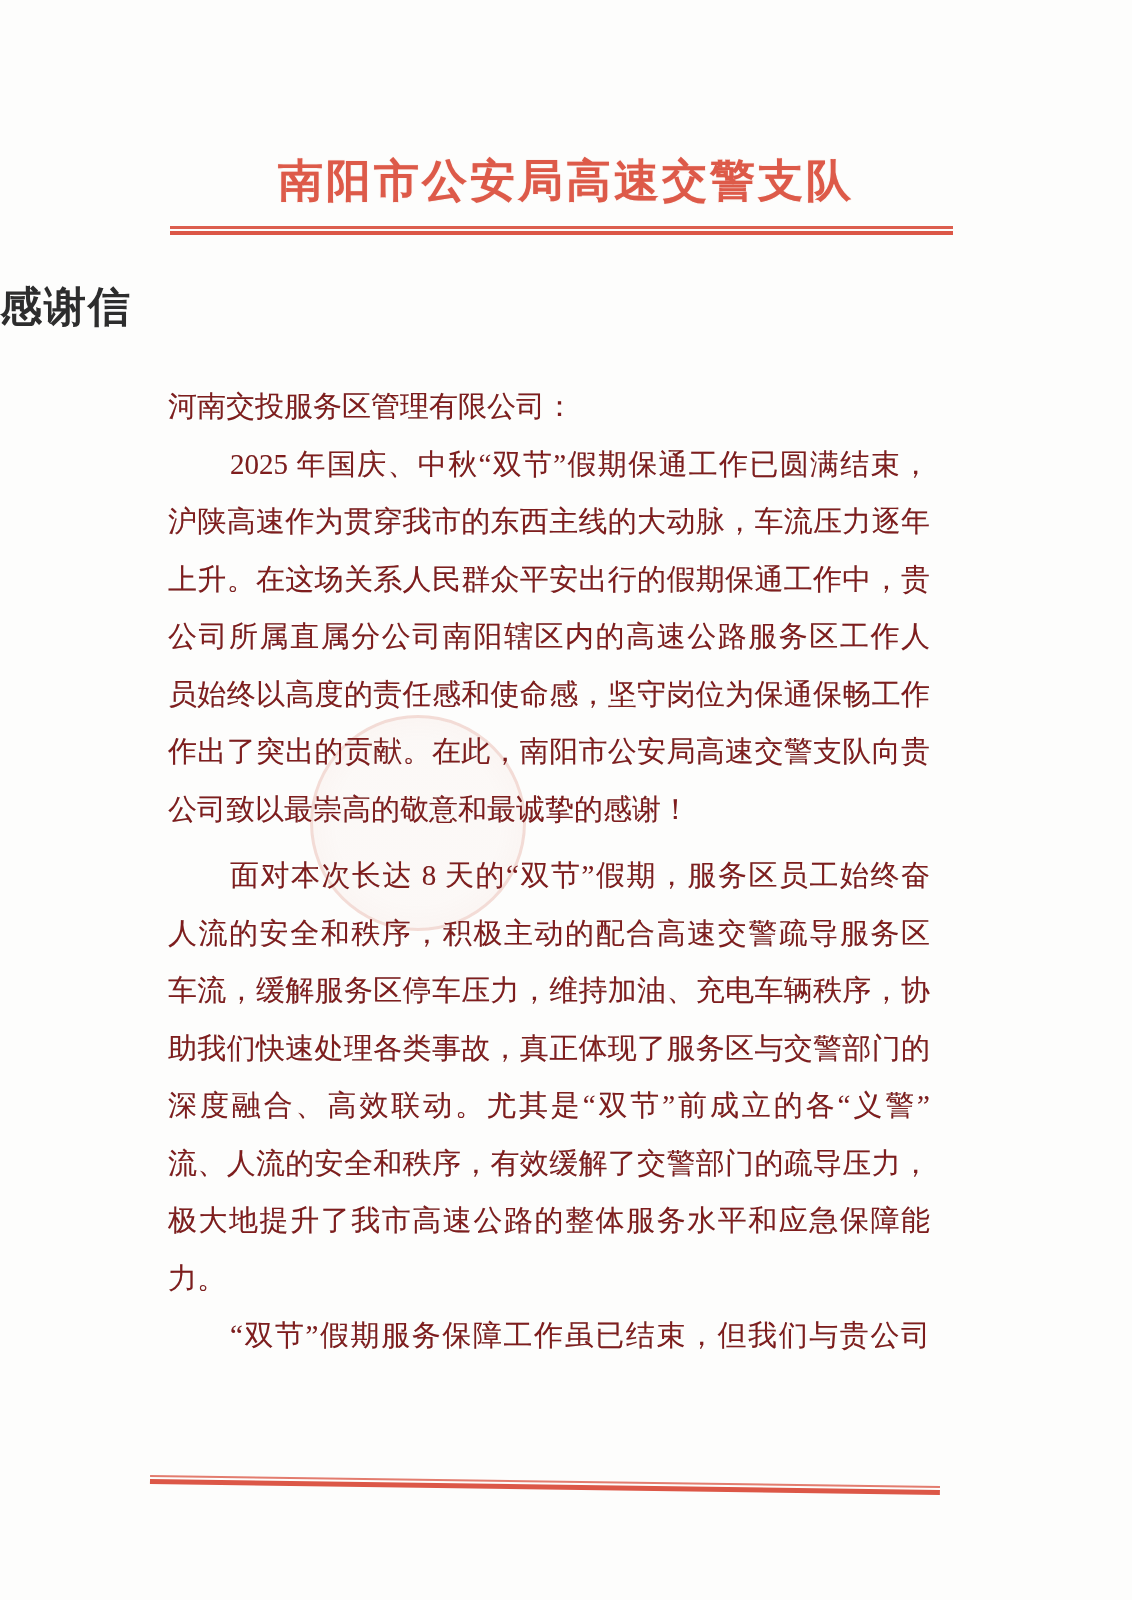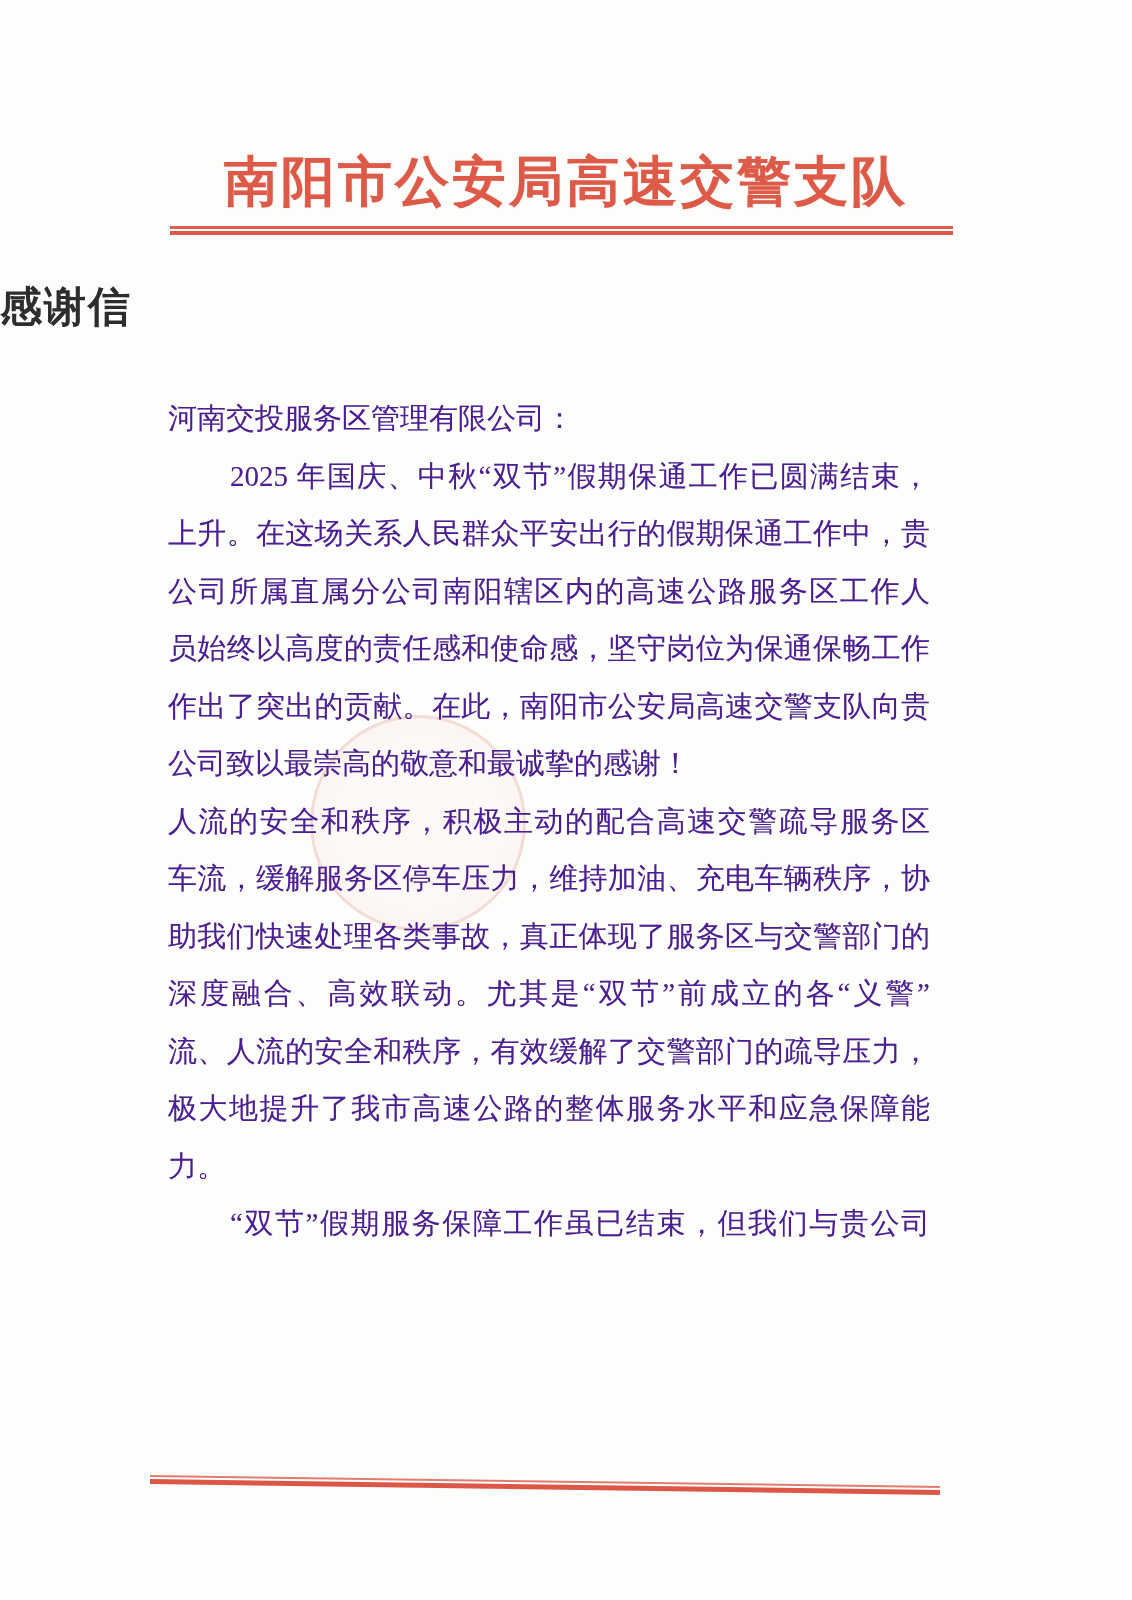--- a/index.html
+++ b/index.html
@@ -19,21 +19,21 @@
   
   .letterhead {
     position: absolute;
     top: 140px;
     left: 0;
     width: 100%;
     margin: 0;
     text-align: center;
     font-family: "Liberation Sans", "DejaVu Sans", sans-serif;
     font-weight: bold;
-    font-size: 54px;
+    font-size: 45px;
     line-height: 82px;
     letter-spacing: 3px;
     color: #dd5a49;
     text-shadow: 0 0 1px rgba(221, 90, 73, 0.45);
   }
   
   .rule { position: absolute; }
   .rule .rule-thin  { height: 3px; background: #d9503f; opacity: 0.92; }
   .rule .rule-thick { height: 4px; background: #dc5747; margin-top: 2px; }
   .rule-top {
@@ -76,24 +76,24 @@
     border: 3px solid rgba(211, 115, 97, 0.20);
     background: radial-gradient(circle,
       rgba(222, 140, 120, 0.04) 55%,
       rgba(222, 140, 120, 0.10) 92%,
       rgba(222, 140, 120, 0.02) 100%);
   }
   
   .letter-body {
     position: absolute;
     left: 168px;
-    top: 390px;
+    top: 378px;
     width: 762px;
     font-size: 29px;
-    color: #4c1d95;
+    color: #7f1d1d;
     text-shadow: 0 0 0.6px rgba(70, 70, 70, 0.35);
   }
   .ln {
     box-sizing: border-box;
     height: 57.5px;
     line-height: 57.5px;
     white-space: nowrap;
     text-align: left;
   }
   .jf {
@@ -117,25 +117,27 @@
     <div class="rule-thick"></div>
   </div>
 
   <h2 class="doc-title">感谢信</h2>
 
   <div class="seal-ghost"></div>
 
   <main class="letter-body">
     <div class="ln">河南交投服务区管理有限公司：</div>
     <div class="ln jf ind">2025 年国庆、中秋“双节”假期保通工作已圆满结束，</div>
+    <div class="ln jf">沪陕高速作为贯穿我市的东西主线的大动脉，车流压力逐年</div>
     <div class="ln jf">上升。在这场关系人民群众平安出行的假期保通工作中，贵</div>
     <div class="ln jf">公司所属直属分公司南阳辖区内的高速公路服务区工作人</div>
     <div class="ln jf">员始终以高度的责任感和使命感，坚守岗位为保通保畅工作</div>
     <div class="ln jf">作出了突出的贡献。在此，南阳市公安局高速交警支队向贵</div>
     <div class="ln">公司致以最崇高的敬意和最诚挚的感谢！</div>
+    <div class="ln jf ind pbreak">面对本次长达 8 天的“双节”假期，服务区员工始终奋</div>
     <div class="ln jf">人流的安全和秩序，积极主动的配合高速交警疏导服务区</div>
     <div class="ln jf">车流，缓解服务区停车压力，维持加油、充电车辆秩序，协</div>
     <div class="ln jf">助我们快速处理各类事故，真正体现了服务区与交警部门的</div>
     <div class="ln jf">深度融合、高效联动。尤其是“双节”前成立的各“义警”</div>
     <div class="ln jf">流、人流的安全和秩序，有效缓解了交警部门的疏导压力，</div>
     <div class="ln jf">极大地提升了我市高速公路的整体服务水平和应急保障能</div>
     <div class="ln">力。</div>
     <div class="ln jf ind">“双节”假期服务保障工作虽已结束，但我们与贵公司</div>
   </main>
 

